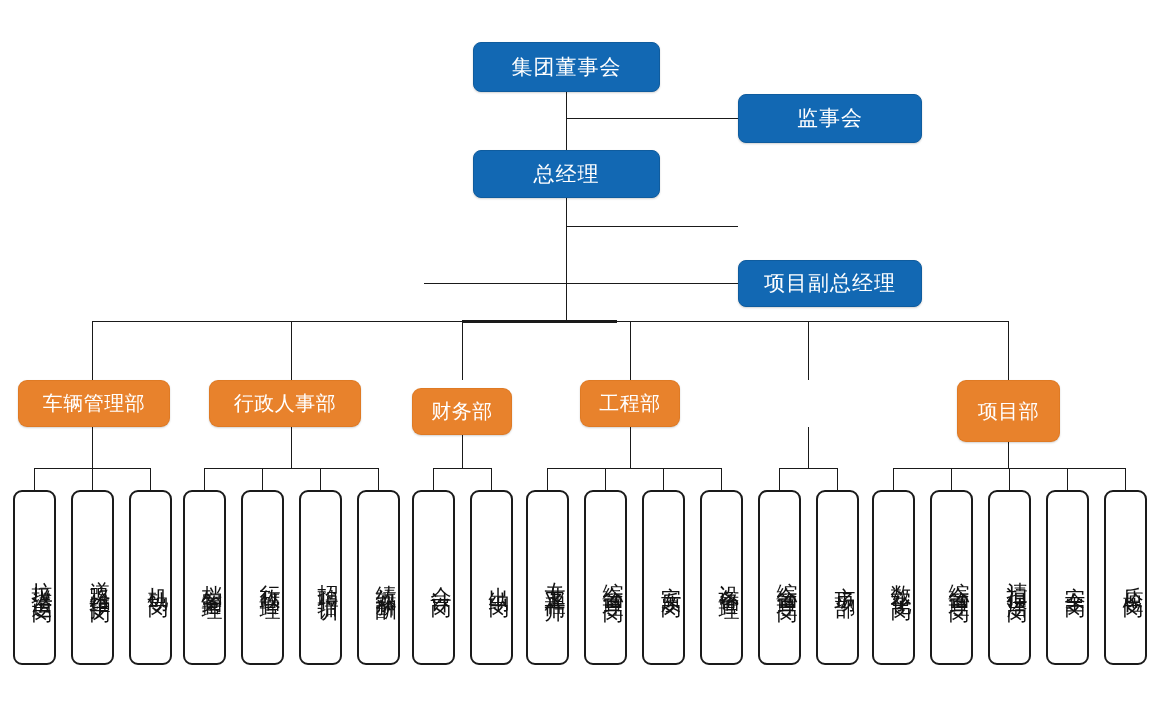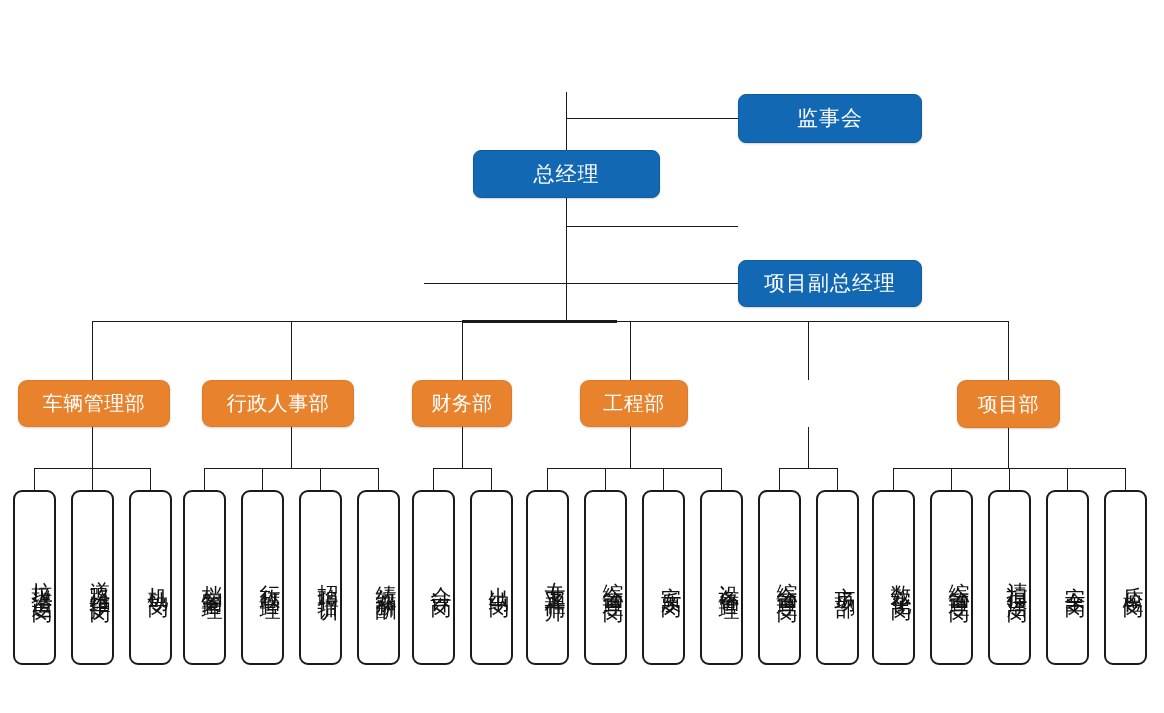--- a/index.html
+++ b/index.html
@@ -128,39 +128,40 @@
   <div class="ln v" style="left:837px; top:468px; height:22px;"></div>
 
   <div class="ln v" style="left:1008px; top:427px; height:41px;"></div>
   <div class="ln h" style="left:893px; top:468px; width:232px;"></div>
   <div class="ln v" style="left:893px; top:468px; height:22px;"></div>
   <div class="ln v" style="left:951px; top:468px; height:22px;"></div>
   <div class="ln v" style="left:1009px; top:468px; height:22px;"></div>
   <div class="ln v" style="left:1067px; top:468px; height:22px;"></div>
   <div class="ln v" style="left:1125px; top:468px; height:22px;"></div>
 
+  <div class="node blue" style="left:473px; top:42px; width:187px; height:50px;">集团董事会</div>
 
   <div class="node blue" style="left:738px; top:94px; width:184px; height:49px;">监事会</div>
 
   <div class="node blue" style="left:473px; top:150px; width:187px; height:48px;">总经理</div>
 
 
 
   <div class="node orange" style="left:18px; top:380px; width:152px; height:47px;">车辆管理部</div>
 
   <div class="node blue" style="left:738px; top:260px; width:184px; height:47px;">项目副总经理</div>
 
-  <div class="node orange" style="left:202px; top:380px; width:152px; height:47px;">行政人事部</div>
-
-  <div class="node orange" style="left:412px; top:380px; width:100px; height:47px;">财务部</div>
-
-  <div class="node orange" style="left:580px; top:380px; width:108px; height:47px;">工程部</div>
-
-
-  <div class="node orange" style="left:957px; top:380px; width:103px; height:48px;">项目部</div>
+  <div class="node orange" style="left:209px; top:380px; width:152px; height:47px;">行政人事部</div>
+
+  <div class="node orange" style="left:412px; top:388px; width:100px; height:47px;">财务部</div>
+
+  <div class="node orange" style="left:580px; top:380px; width:100px; height:47px;">工程部</div>
+
+
+  <div class="node orange" style="left:957px; top:380px; width:103px; height:62px;">项目部</div>
 
   <div class="node leaf" style="left:13px; top:490px; width:43px; height:175px;">垃圾清运岗</div>
 
   <div class="node leaf" style="left:71px; top:490px; width:43px; height:175px;">道路维护岗</div>
 
   <div class="node leaf" style="left:129px; top:490px; width:43px; height:175px;">机动岗</div>
 
   <div class="node leaf" style="left:183px; top:490px; width:43px; height:175px;">档案管理</div>
 
   <div class="node leaf" style="left:241px; top:490px; width:43px; height:175px;">行政管理</div>

